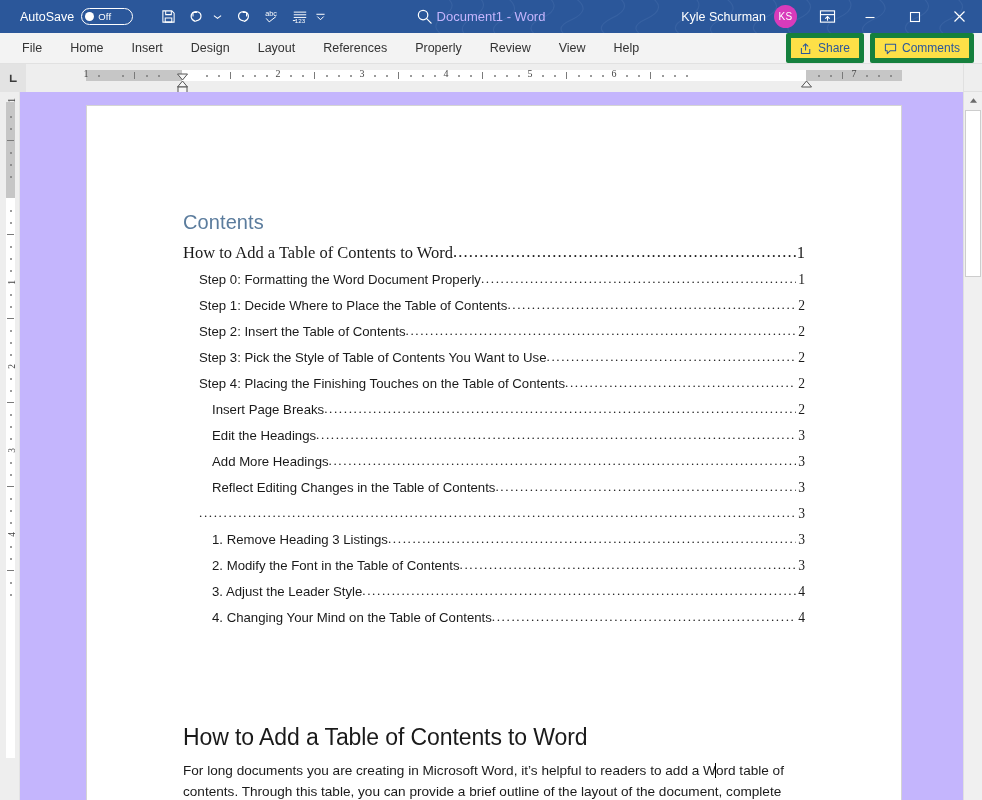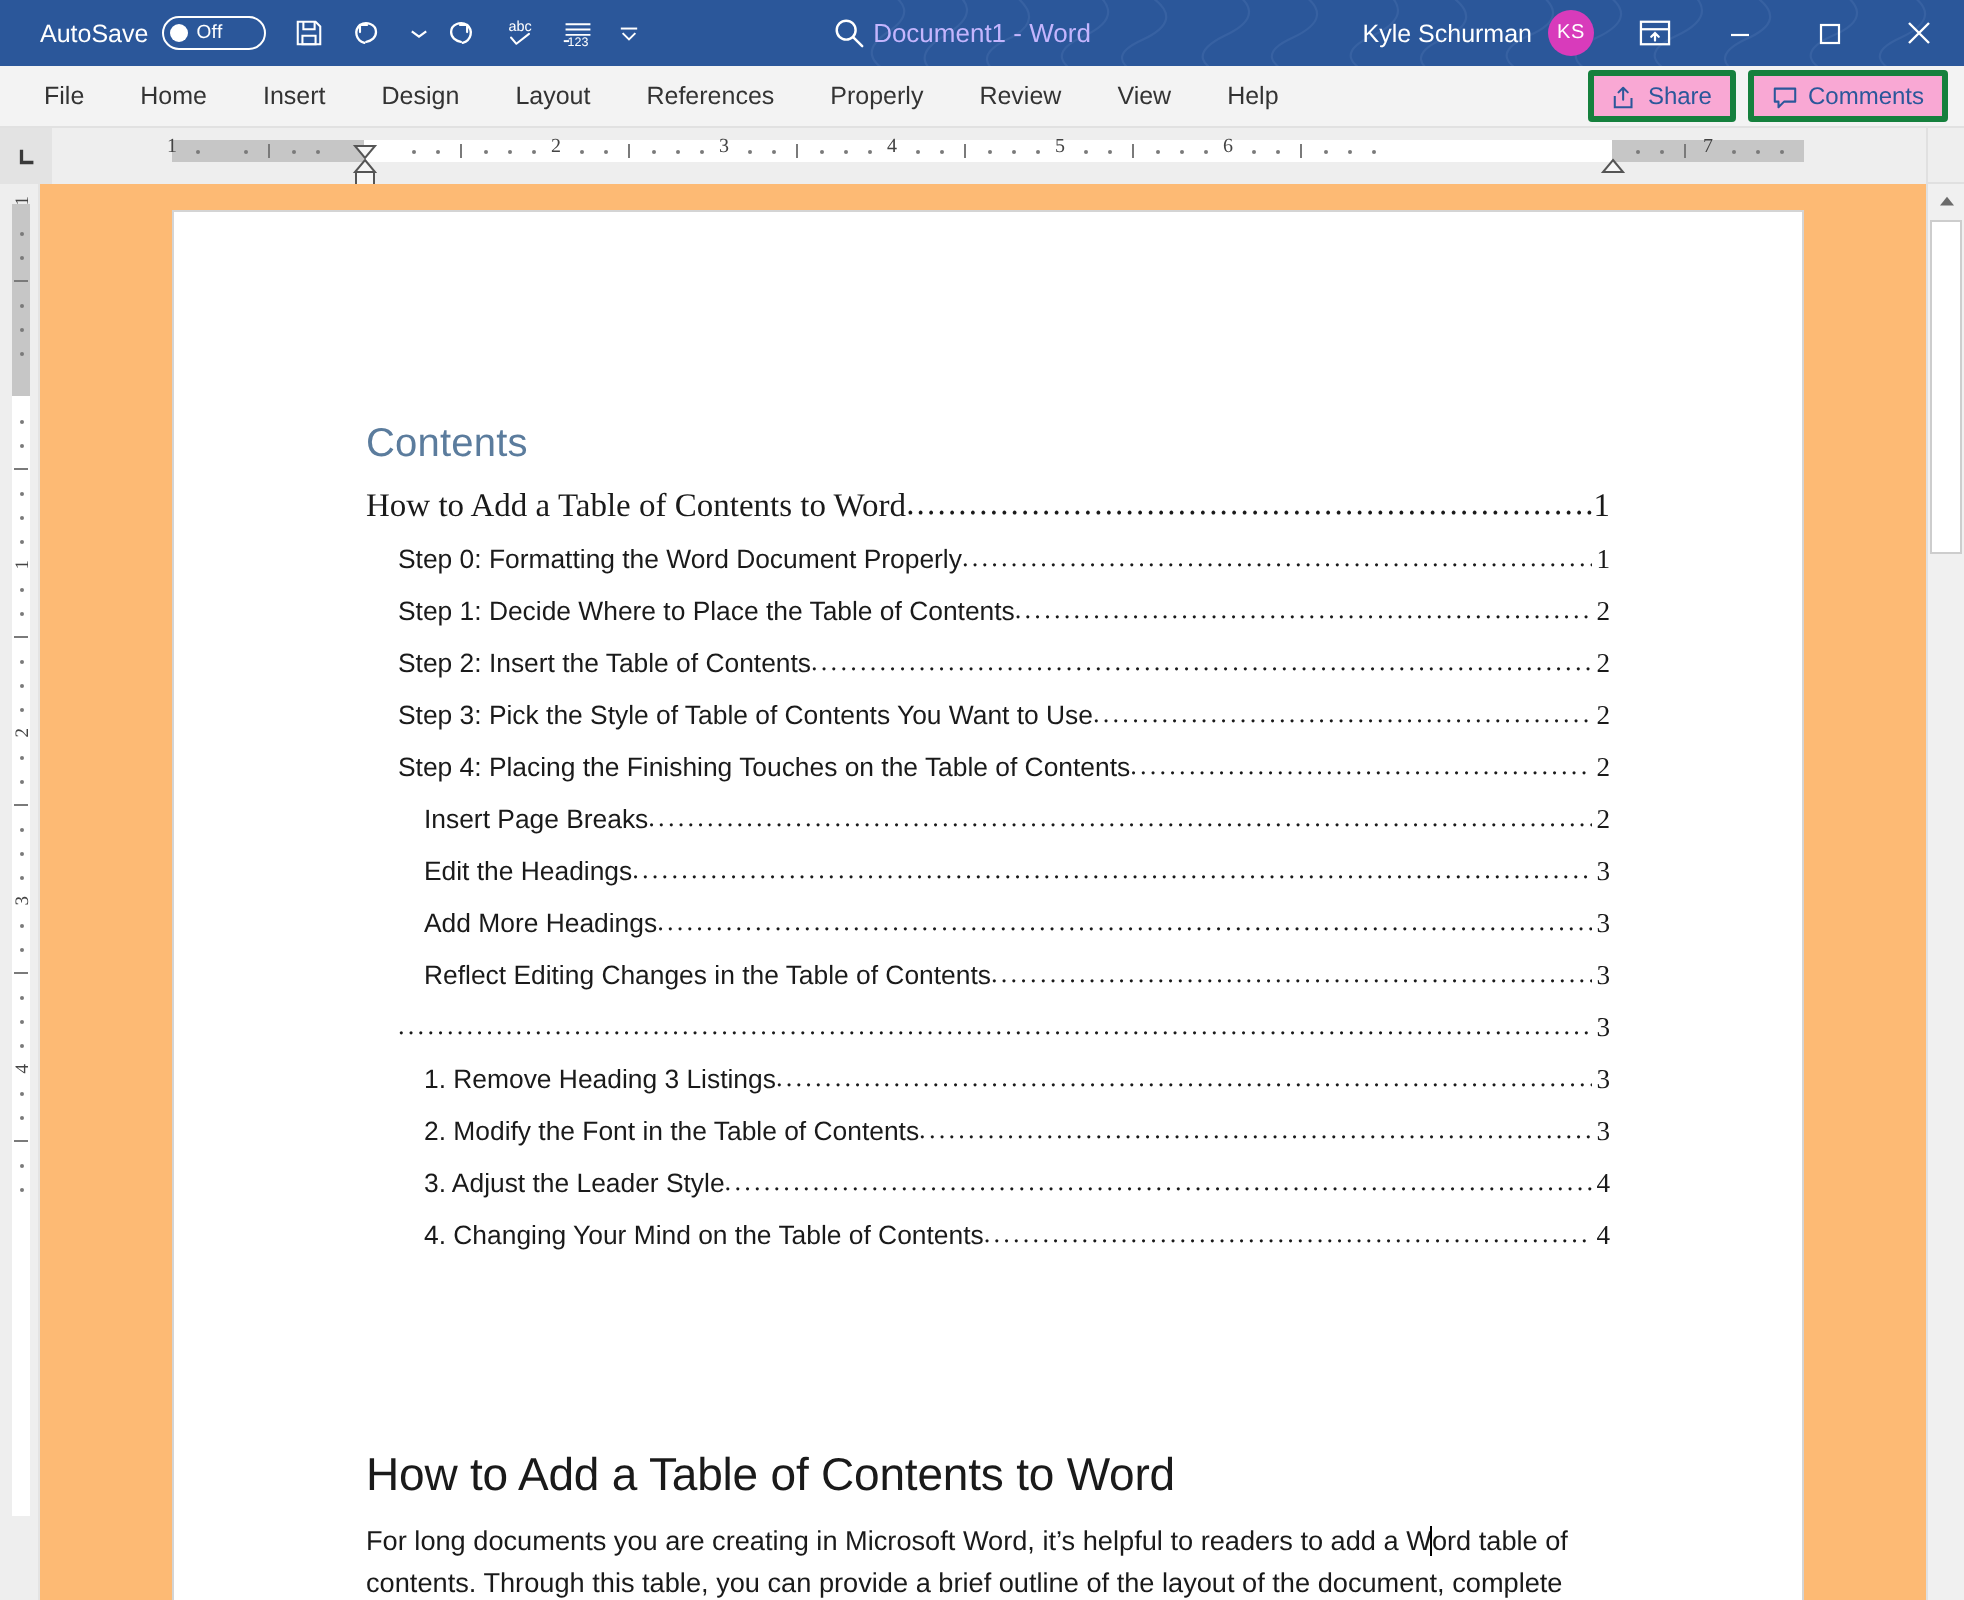--- a/index.html
+++ b/index.html
@@ -40,21 +40,21 @@
     padding: 0 3px; gap: 4px;
   }
   .autosave-knob {
     width: 9px; height: 9px; border-radius: 50%; background: #fff; flex: none;
   }
   .autosave-state { font-size: 9.5px; color: #fff; letter-spacing: .2px; }
 
   .qat { display: flex; align-items: center; gap: 0; margin-left: 14px; }
   .qat-btn {
     width: 29px; height: 26px;
-    display: flex; align-items: center; justify-content: flex-start;
+    display: flex; align-items: center; justify-content: flex-end;
     color: #f0abfc;
   }
   .qat-btn.narrow { width: 17px; }
   .qat-btn svg { display: block; }
 
   .tb-center {
     position: absolute; left: 0; right: 0; top: 0; height: 33px;
     display: flex; align-items: center; justify-content: center;
     gap: 28px;
     z-index: 1; pointer-events: none;
@@ -103,22 +103,22 @@
     padding: 6px 14px 7px 14px;
     white-space: nowrap;
   }
   .ribbon-right {
     margin-left: auto; display: flex; align-items: center;
     gap: 6px; padding-right: 8px;
   }
   .chip {
     display: flex; align-items: center; gap: 5px;
     font-size: 12px; color: #2b579a;
-    border: 3px solid #15803d;
-    background: #f9a8d4;
+    border: 5px solid #15803d;
+    background: #fde047;
     border-radius: 2px;
     padding: 3px 9px;
     white-space: nowrap;
   }
 
   
   .hruler {
     height: 28px;
     background: #eeeeee;
     border-bottom: 1px solid #e0e0e0;
@@ -157,21 +157,21 @@
   .scrollbar-corner {
     width: 19px; background: #eeeeee; flex: none;
     border-left: 1px solid #e0e0e0;
   }
 
   
   .workspace {
     position: relative;
     height: calc(800px - 33px - 31px - 28px);
     display: flex;
-    background: #fdba74;
+    background: #c4b5fd;
     overflow: hidden;
   }
   .vruler {
     width: 20px; background: #eeeeee; flex: none;
     position: relative; border-right: 1px solid #e3e3e3;
   }
   .vband {
     position: absolute; left: 6px; width: 9px;
     background: #c6c6c6;
   }

